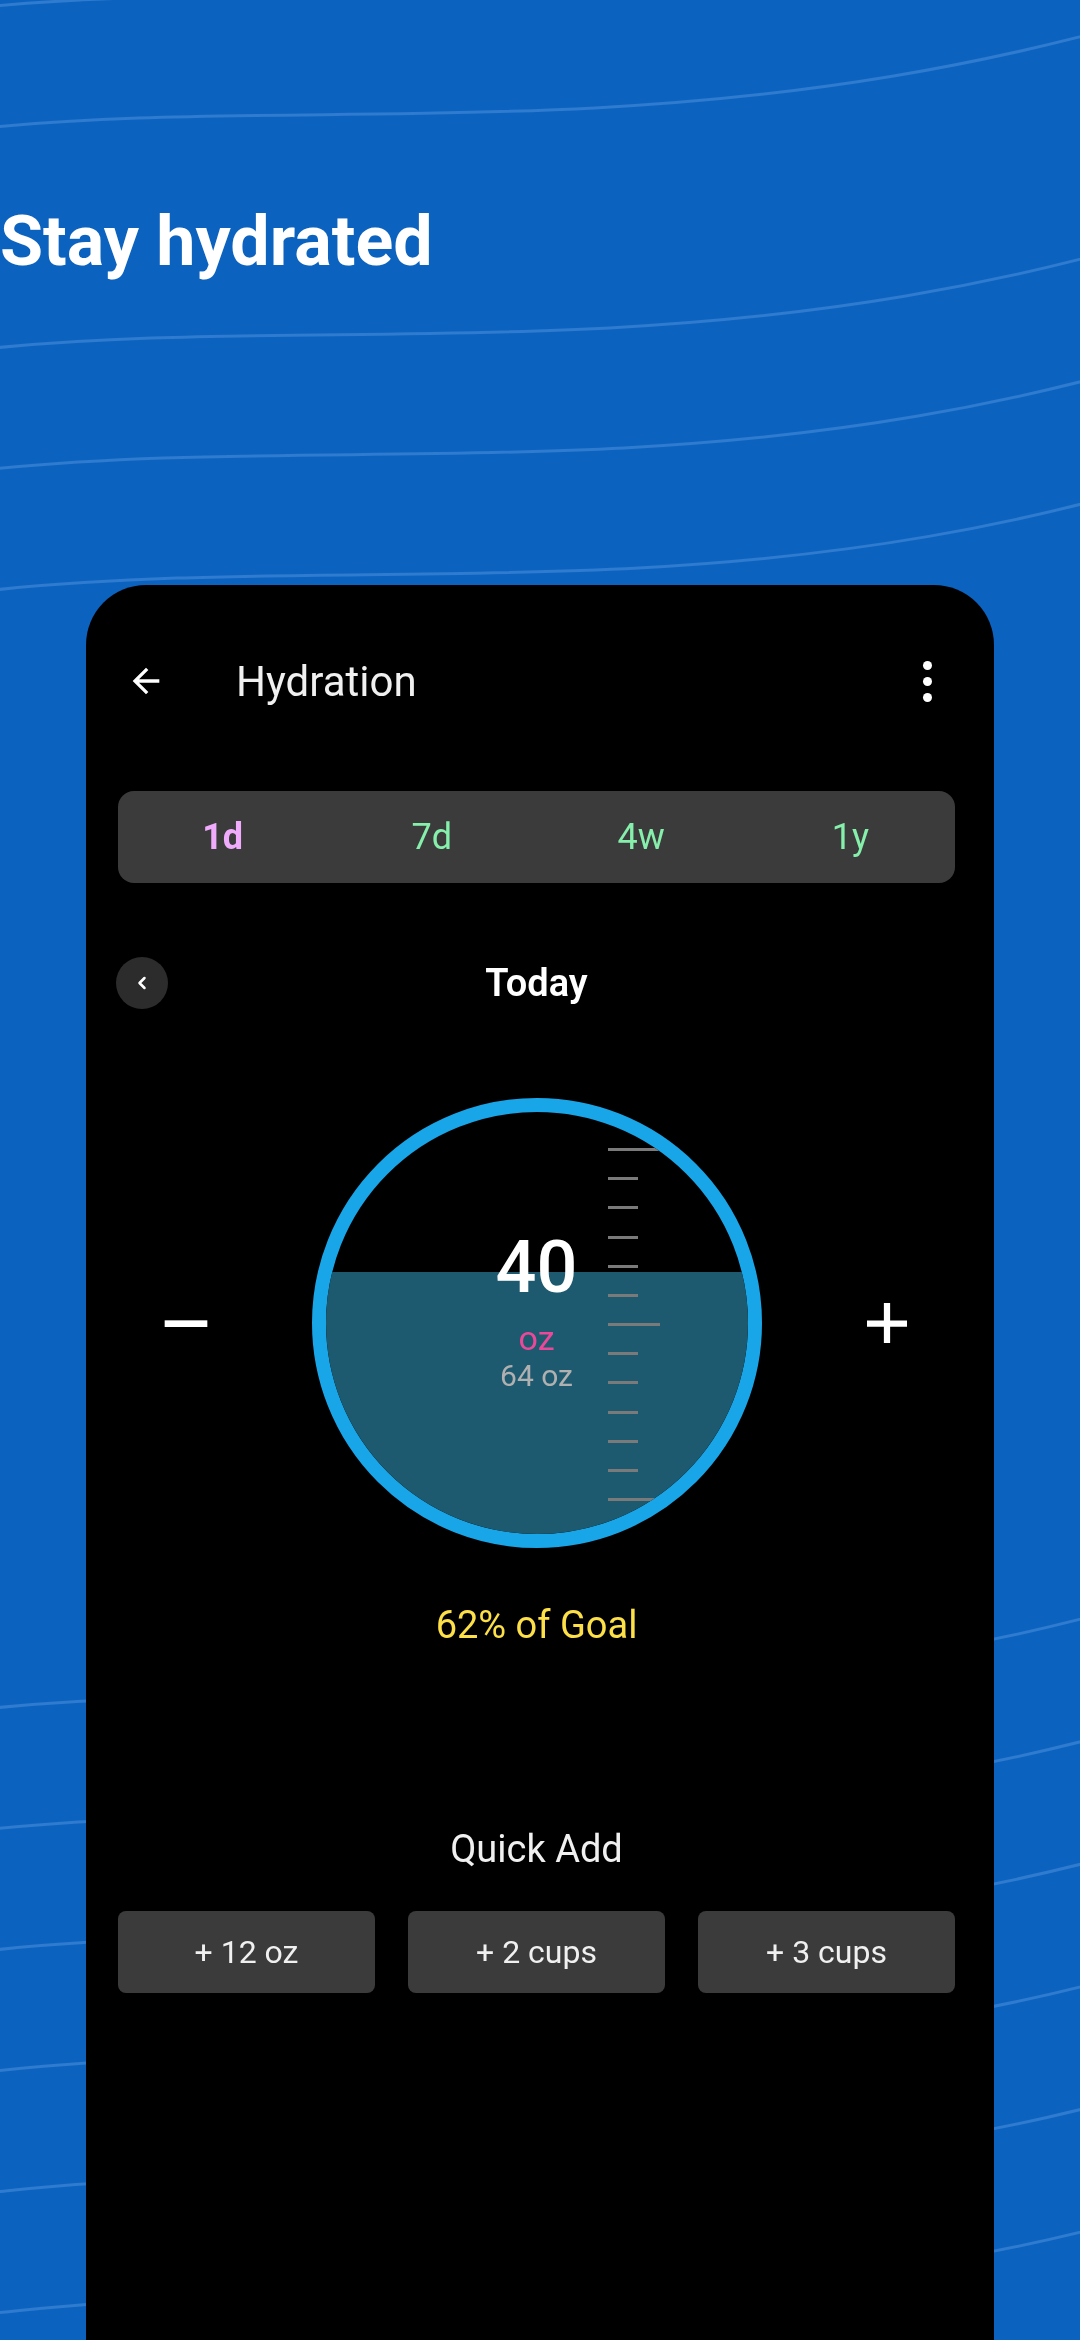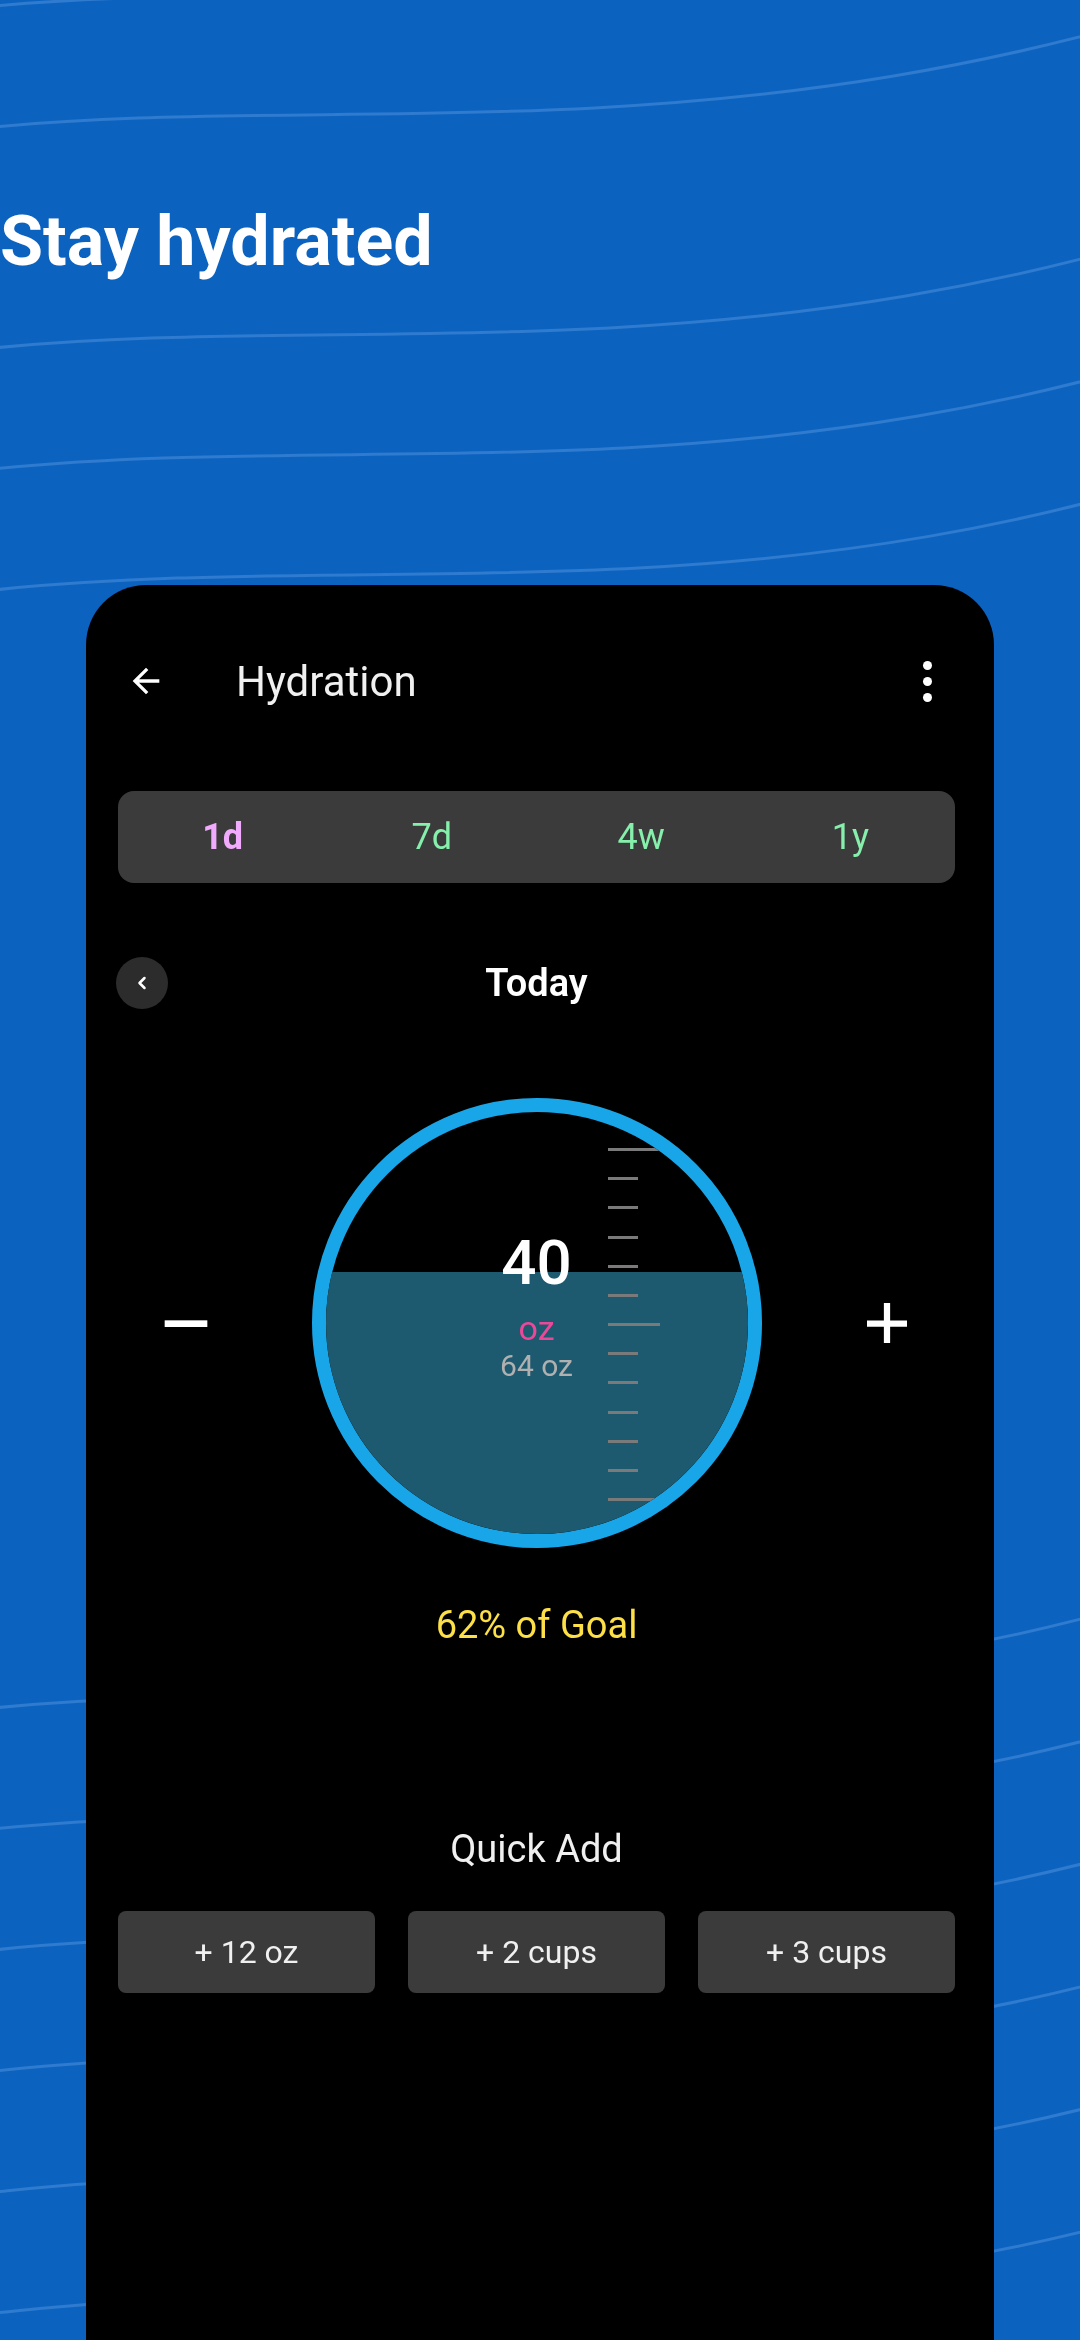--- a/index.html
+++ b/index.html
@@ -110,21 +110,21 @@
   .water {
     position:absolute; left:0; right:0; bottom:0;
     background:#1E5A6F;
     height: var(--fill, 62%);
   }
   .gauge-center {
     position:absolute; inset:0;
     display:flex; flex-direction:column; align-items:center; justify-content:flex-start;
     color:#fff; text-align:center;
   }
-  .intake-value { font-size:62px; font-weight:500; margin-top:120px; line-height:1; }
+  .intake-value { font-size:72px; font-weight:500; margin-top:120px; line-height:1; }
   .intake-unit  { font-size:34px; color:#ec4899; margin-top:14px; }
   .goal-text    { font-size:30px; color:#b0b0b0; }
 
   .ticks {
     position:absolute;
     top: 36px; bottom: 36px;
     left: 282px;
     width: 80px;
     pointer-events:none;
   }

